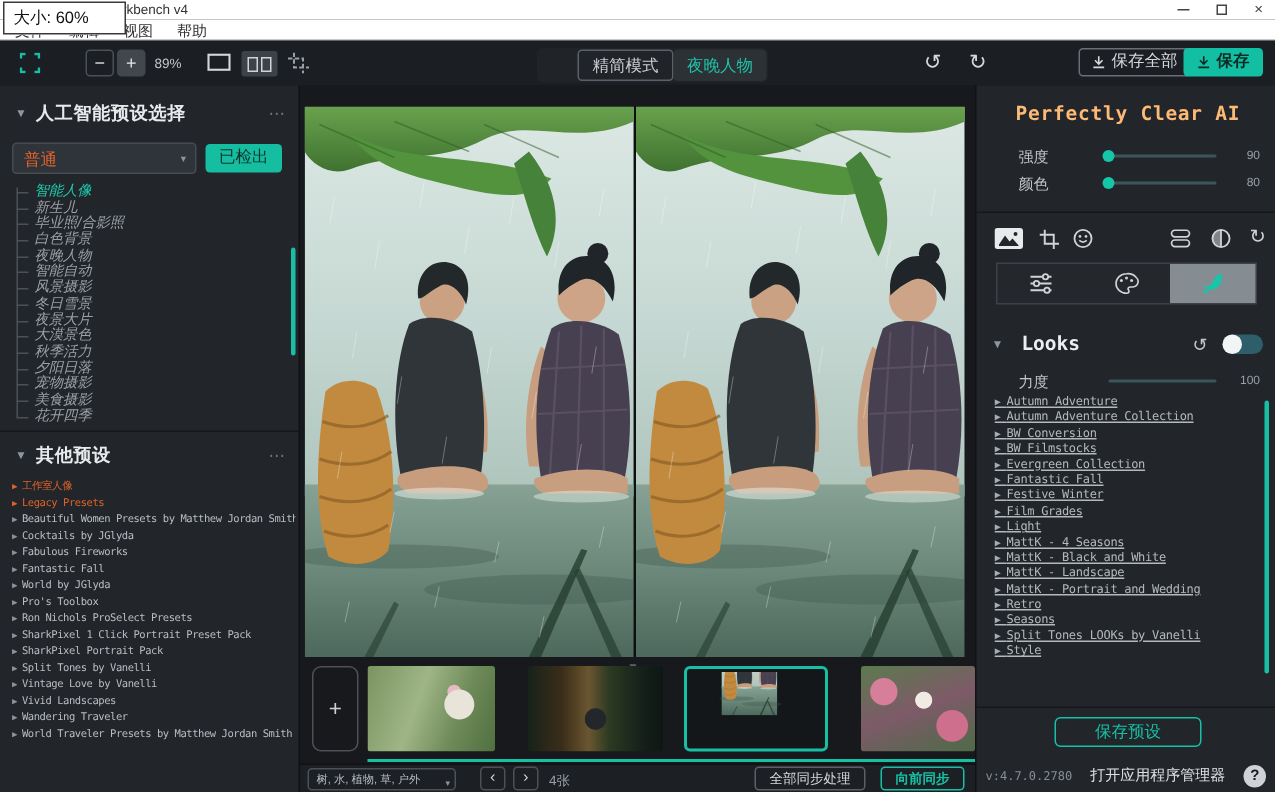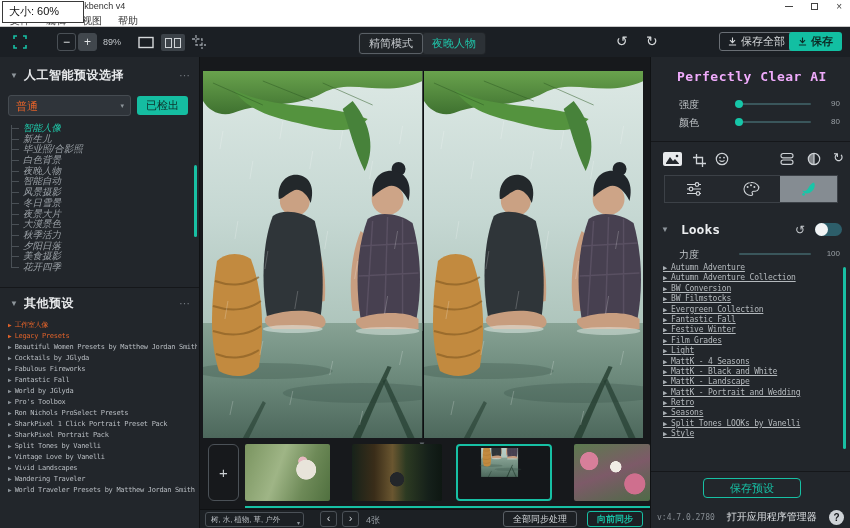--- a/index.html
+++ b/index.html
@@ -23,21 +23,21 @@
   .zbtn{top:6px;width:19px;height:18px;border-radius:3px;color:#e3e6e8;font-size:12px;text-align:center;line-height:16px;}
   .zminus{left:57px;border:1px solid #4a5056;}
   .zplus{left:78px;background:#41474d;border:1px solid #41474d;}
   .zlabel{left:103px;top:10px;font-size:9px;color:#c3c7cb;}
   .view-ic{top:8px;}
   .v-single{left:138px;}
   .v-split{left:161px;width:24px;height:17px;top:7px;background:#3c4248;border-radius:2px;display:flex;align-items:center;justify-content:center;gap:2px;}
   .v-split i{display:block;width:7px;height:10px;border:1px solid #d0d4d7;}
   .v-crop{left:192px;}
   .seg{left:358px;top:5px;display:flex;background:#202428;border-radius:4px;padding:1px;}
-  .seg-simple{border:1px solid #5a6066;border-radius:3px;color:#c9cdd1;font-size:11px;padding:2px 9px;}
+  .seg-simple{border:1px solid #5a6066;border-radius:3px;color:#c9cdd1;font-size:11px;padding:2px 9px;margin-left:26px;}
   .seg-master{background:#2c3136;border-radius:3px;color:#1fc2a7;font-size:11px;padding:3px 9px;}
   .undo{left:616px;top:6px;font-size:14px;color:#d5d8da;}
   .redo{left:646px;top:6px;font-size:14px;color:#d5d8da;}
   .save-all{right:56px;top:5px;height:19px;border:1px solid #6a6f75;border-radius:3px;color:#d5d8da;font-size:11px;padding:0 8px;display:flex;align-items:center;gap:4px;line-height:17px;}
   .save{right:8px;top:5px;height:19px;background:#12bfa2;border-radius:3px;color:#0c2b26;font-weight:bold;font-size:11px;padding:0 9px;display:flex;align-items:center;gap:4px;line-height:17px;}
   
   .lp{position:absolute;left:0;top:57px;width:200px;height:471px;background:#22262b;border-right:1px solid #101214;}
   .sec-head{position:absolute;left:10px;right:8px;display:flex;align-items:center;}
   .sec-caret{font-size:8px;color:#8e959b;margin-right:6px;}
   .sec-title{font-size:12px;font-weight:bold;color:#e8eaec;letter-spacing:.5px;}
@@ -86,21 +86,21 @@
   .bottombar{position:absolute;left:0;top:452px;width:450px;height:19px;background:#1c2024;border-top:1px solid #0f1113;}
   .tagbox{position:absolute;left:5px;top:2px;width:99px;height:15px;border:1px solid #4b5157;border-radius:3px;font-size:7.5px;color:#b9bec3;line-height:13px;padding:0 10px 0 5px;white-space:nowrap;overflow:hidden;}
   .tag-caret{position:absolute;right:3px;top:4px;font-size:6px;color:#8e959b;}
   .navb{position:absolute;top:1px;width:17px;height:16px;border:1px solid #4b5157;border-radius:3px;color:#cdd1d5;font-size:11px;text-align:center;line-height:13px;}
   .nav-prev{left:120px;} .nav-next{left:142px;}
   .count{position:absolute;left:166px;top:4px;font-size:9px;color:#9aa0a6;}
   .sync-all{position:absolute;left:303px;top:1px;height:16px;border:1px solid #5a6066;border-radius:3px;font-size:9px;color:#d5d9dc;line-height:14px;padding:0 9px;}
   .sync-fwd{position:absolute;left:387px;top:1px;height:16px;border:1px solid #17c0a4;border-radius:3px;font-size:9px;color:#17c0a4;font-weight:bold;line-height:14px;padding:0 9px;}
   
   .rp{position:absolute;left:650px;top:57px;width:200px;height:471px;background:#22262b;border-left:1px solid #101214;}
-  .rp-title{position:absolute;left:26px;top:12px;font-family:"DejaVu Sans Mono",monospace;font-size:13px;font-weight:bold;color:#f0abfc;letter-spacing:.5px;}
+  .rp-title{position:absolute;left:26px;top:12px;font-family:"DejaVu Sans Mono",monospace;font-size:13px;font-weight:bold;color:#fdba74;letter-spacing:.5px;}
   .sl-row{position:absolute;left:0;width:100%;height:14px;}
   .sl-label{position:absolute;left:28px;top:1px;font-size:10px;color:#c3c7cb;}
   .sl-track{position:absolute;left:88px;top:6px;width:72px;height:2px;background:#3a565b;border-radius:1px;}
   .sl-fill{position:relative;height:2px;background:#14b8a0;border-radius:1px;}
   .sl-knob{position:absolute;right:-4px;top:-3px;width:8px;height:8px;border-radius:50%;background:#16c6a8;}
   .sl-val{position:absolute;right:10px;top:2px;font-size:8px;color:#9aa0a6;}
   .rp-div{position:absolute;left:0;width:100%;height:1px;background:#15171a;}
   .icon-row{position:absolute;left:0;top:92px;width:100%;height:26px;}
   .ir{position:absolute;top:3px;}
   .tabs{position:absolute;left:13px;top:118px;width:174px;height:28px;display:flex;border:1px solid #3c4147;background:#24282d;}
@@ -257,20 +257,21 @@
         <li>毕业照/合影照</li>
         <li>白色背景</li>
         <li>夜晚人物</li>
         <li>智能自动</li>
         <li>风景摄影</li>
         <li>冬日雪景</li>
         <li>夜景大片</li>
         <li>大漠景色</li>
         <li>秋季活力</li>
         <li>夕阳日落</li>
+        <li>宠物摄影</li>
         <li>美食摄影</li>
         <li>花开四季</li>
       </ul>
     <span class="lp-scroll"></span>
     <div class="lp-div"></div>
     <div class="sec-head" style="top:238px;">
       <span class="sec-caret">▼</span>
       <span class="sec-title">其他预设</span>
       <span class="sec-dots">⋯</span>
     </div>

